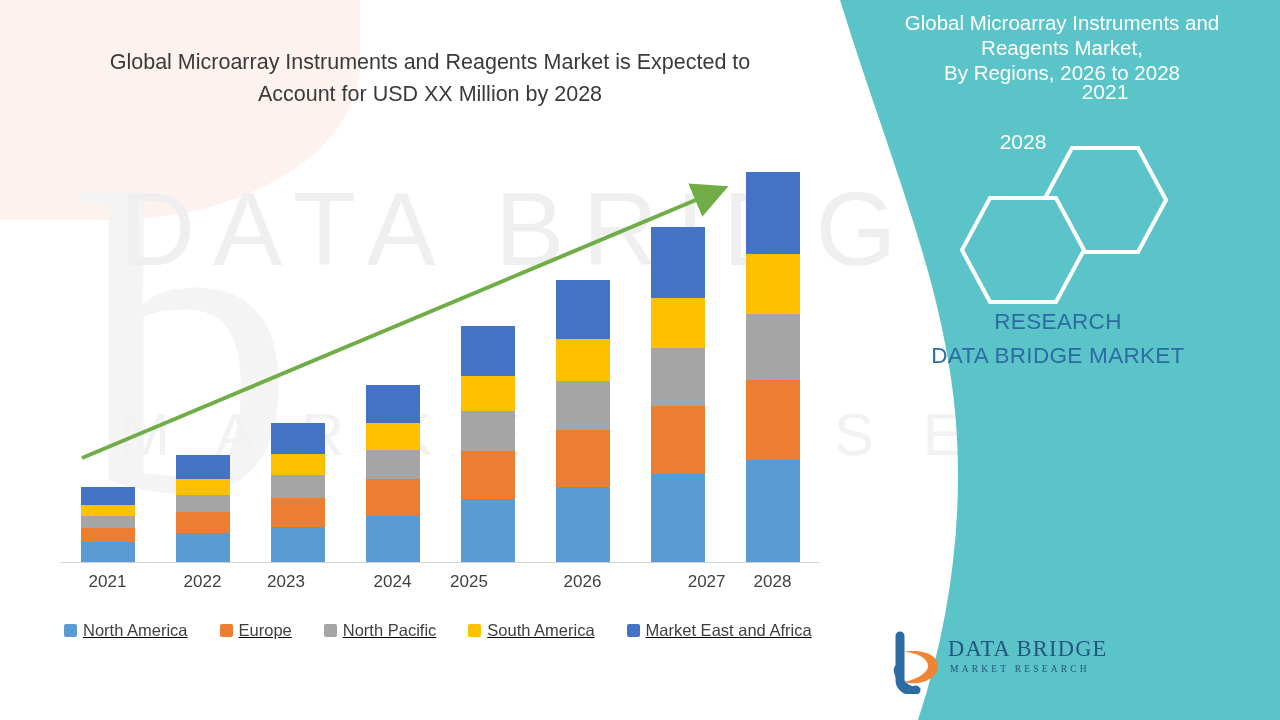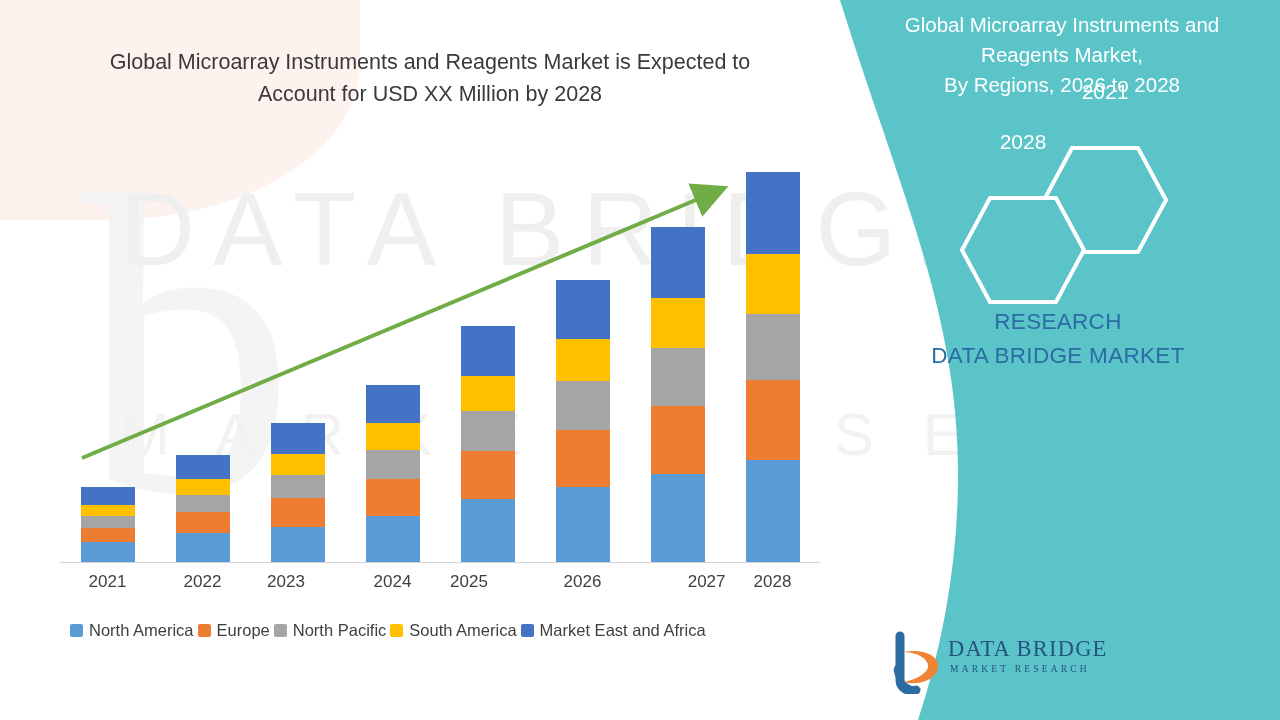--- a/index.html
+++ b/index.html
@@ -73,38 +73,38 @@
   .xlab{
     position:absolute; width:96px; text-align:center;
     font-size:17px; color:#3f3f3f;
   }
 
   
   #arrow{ position:absolute; left:60px; top:150px; width:760px; height:412px; pointer-events:none;}
 
   
   #legend{
-    position:absolute; left:70px; top:616px; width:800px; height:28px;
-    display:flex; align-items:center; gap:4px;
+    position:absolute; left:64px; top:616px; width:800px; height:28px;
+    display:flex; align-items:center; gap:32px;text-decoration:underline;
   }
   .leg-item{ display:flex; align-items:center; gap:6px; }
   .leg-sw{ width:13px; height:13px; border-radius:2px; }
   .leg-tx{ font-size:16.5px; color:#3f3f3f; }
 
   
   #right-panel{
     position:absolute; right:0; top:0; width:440px; height:720px;
     overflow:hidden;
   }
   #teal-shape{
     position:absolute; right:0; top:0; width:440px; height:720px;
   }
   #right-title{
     position:absolute; right:18px; top:10px; width:400px;
-    text-align:center; color:#ffffff; font-size:20.5px; line-height:30px;
+    text-align:center; color:#ffffff; font-size:20.5px; line-height:25px;
   }
   .hexwrap{ position:absolute; }
   .hex-label{
     position:absolute; width:100%; text-align:center; color:#ffffff;
     font-size:21px; top:50%; transform:translateY(-50%);
   }
   #brand-text{
     position:absolute; right:22px; top:305px; width:400px; text-align:center;
     color:#2b6ca3; font-size:22.5px; line-height:34px; letter-spacing:.3px;
   }

